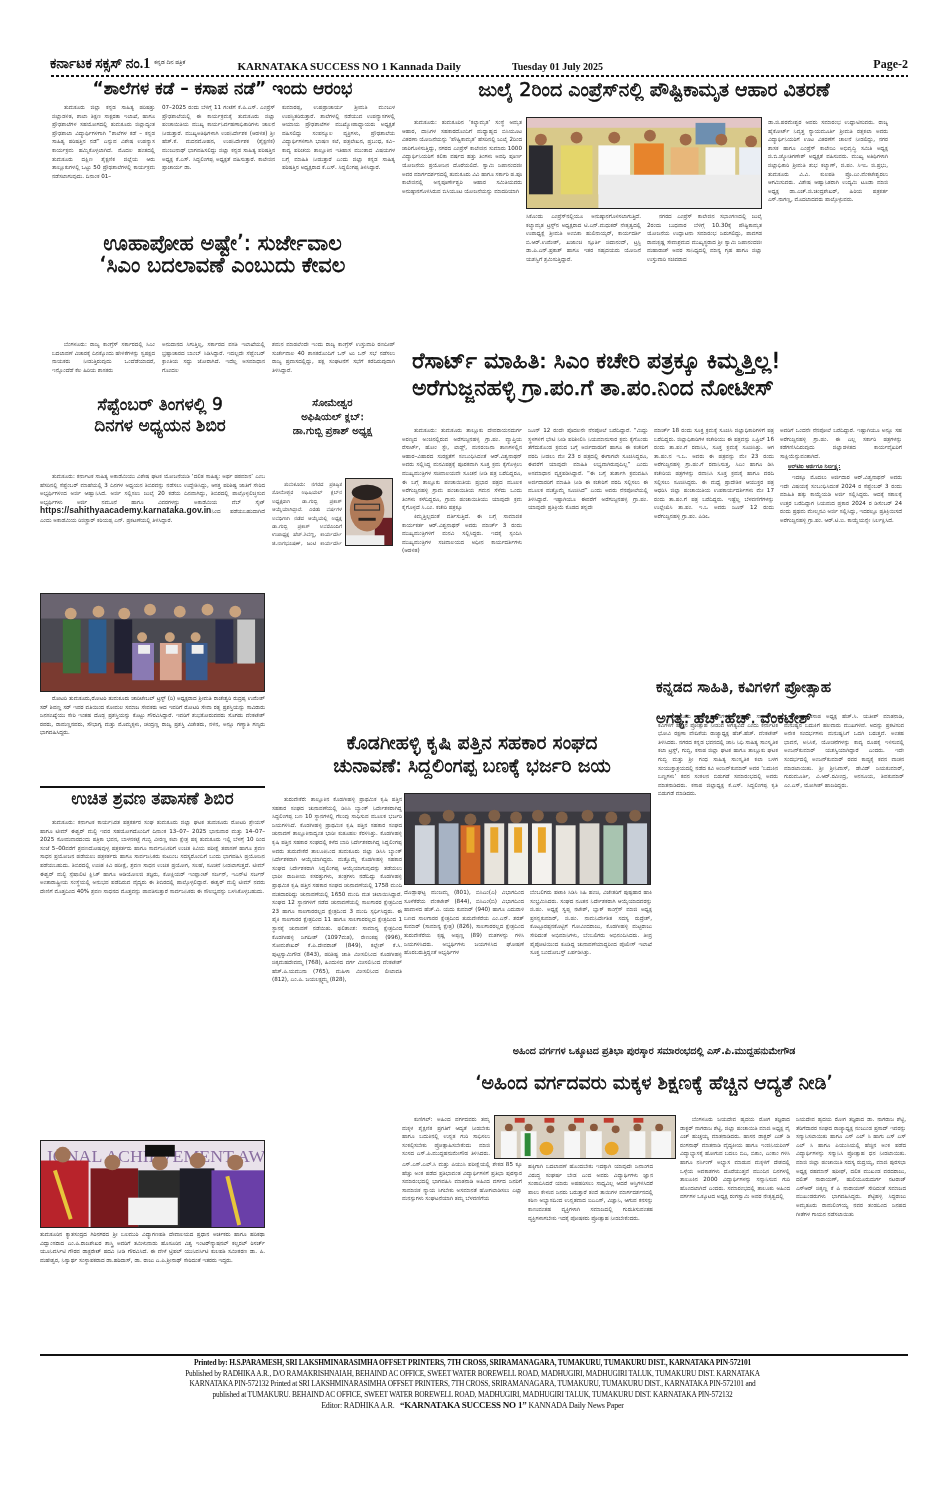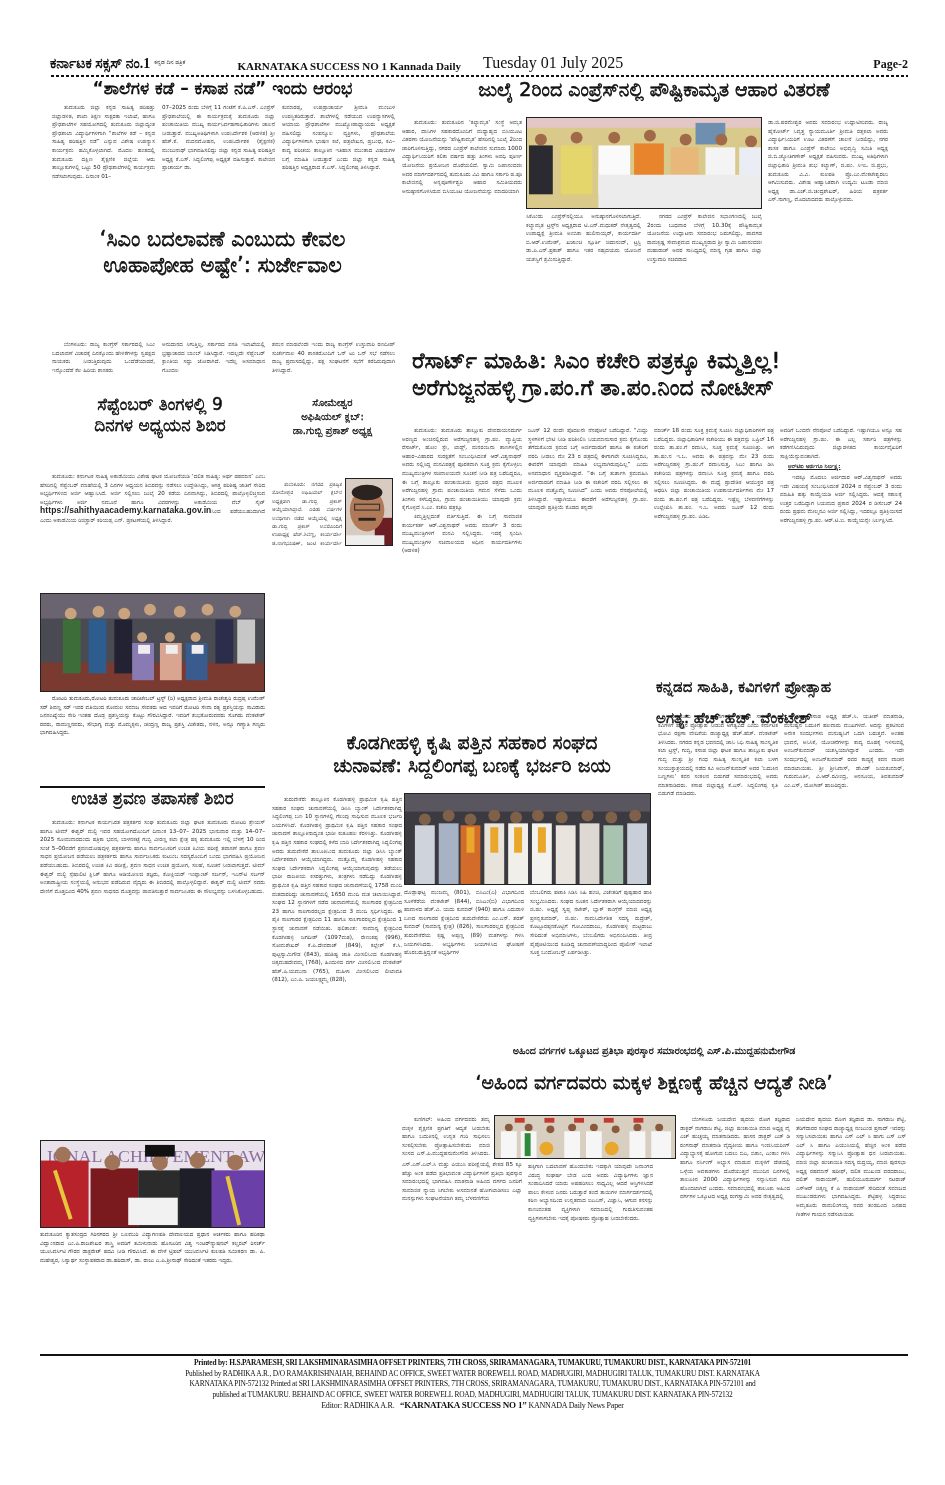--- a/index.html
+++ b/index.html
@@ -2,21 +2,21 @@
 <html><head>
 <meta charset="utf-8">
 <style>
   * { box-sizing: border-box; margin: 0; padding: 0; }
   body { width: 945px; height: 1485px; background: #fff; font-family: "DejaVu Sans", sans-serif; color: #111; position: relative; overflow: hidden; }
   .abs { position: absolute; }
   .masthead { left: 50px; top: 50px; width: 858px; height: 22px; display: flex; align-items: flex-end; font-family: "Liberation Serif", serif; font-size: 12px; }
   .mast-kn { font-weight: bold; font-size: 14px; }
   .mast-sub { font-size: 6px; margin-left: 4px; margin-bottom: 6px; }
   .mast-en { margin-left: 52px; font-weight: bold; font-size: 11px; }
-  .mast-date { margin-left: 22px; font-weight: normal; font-size: 16px; }
+  .mast-date { margin-left: 51px; font-weight: bold; font-size: 10px; }
   .mast-page { margin-left: auto; font-weight: bold; font-size: 12px; }
   .dotrule { left: 50px; top: 74px; width: 858px; height: 4px; background-image: radial-gradient(circle, #111 1.2px, transparent 1.5px); background-size: 5px 4px; }
   .hl { font-weight: bold; color: #111; line-height: 1.05; font-family: "DejaVu Sans", sans-serif; }
   .col { font-size: 5.6px; line-height: 8.6px; text-align: justify; color: #222; overflow: hidden; }
   .col p { text-indent: 12px; }
   .photo { border: 1px solid #222; overflow: hidden; }
   .ph-fill { width: 100%; height: 100%; }
   .caption { font-size: 5.6px; line-height: 8.6px; text-align: justify; overflow: hidden; }
   .rule-h { height: 2px; background: #111; }
   .footer { left: 60px; top: 1358px; width: 825px; text-align: center; font-family: "Liberation Serif", serif; font-size: 7.4px; line-height: 10.6px; letter-spacing: -0.2px; }
@@ -40,22 +40,22 @@
     <p>ತುಮಕೂರು ಜಿಲ್ಲಾ ಕನ್ನಡ ಸಾಹಿತ್ಯ ಪರಿಷತ್ತು ಜಿಲ್ಲಾಡಳಿತ, ಶಾಲಾ ಶಿಕ್ಷಣ ಸಾಕ್ಷರತಾ ಇಲಾಖೆ, ಹಾಗೂ ಪ್ರೌಢಶಾಲೆಗಳ ಸಹಯೋಗದಲ್ಲಿ ತುಮಕೂರು ಜಿಲ್ಲಾದ್ಯಂತ ಪ್ರೌಢಶಾಲಾ ವಿದ್ಯಾರ್ಥಿಗಳಿಗಾಗಿ “ಶಾಲೆಗಳ ಕಡೆ – ಕನ್ನಡ ಸಾಹಿತ್ಯ ಪರಿಷತ್ತಿನ ನಡೆ” ಎನ್ನುವ ವಿಶೇಷ ಉಪನ್ಯಾಸ ಕಾರ್ಯಕ್ರಮ ಹಮ್ಮಿಕೊಳ್ಳಲಾಗಿದೆ. ಮೊದಲ ಹಂತದಲ್ಲಿ ತುಮಕೂರು ದಕ್ಷಿಣ ಶೈಕ್ಷಣಿಕ ಜಿಲ್ಲೆಯ ಆರು ತಾಲ್ಲೂಕುಗಳಲ್ಲಿ ಒಟ್ಟು 50 ಪ್ರೌಢಶಾಲೆಗಳಲ್ಲಿ ಕಾರ್ಯಕ್ರಮ ನಡೆಸಲಾಗುವುದು. ದಿನಾಂಕ 01–</p>
   </div>
 <div class="abs col" style="left:162px;top:103px;width:113px;height:122px;">
     <p style="text-indent:0">07–2025 ರಂದು ಬೆಳಿಗ್ಗೆ 11 ಗಂಟೆಗೆ ಕೆ.ಪಿ.ಎಸ್. ಎಂಪ್ರೆಸ್ ಪ್ರೌಢಶಾಲೆಯಲ್ಲಿ ಈ ಕಾರ್ಯಕ್ರಮಕ್ಕೆ ತುಮಕೂರು ಜಿಲ್ಲಾ ಪಂಚಾಯಿತಿಯ ಮುಖ್ಯ ಕಾರ್ಯನಿರ್ವಹಣಾಧಿಕಾರಿಗಳು ಚಾಲನೆ ನೀಡುತ್ತಾರೆ. ಮುಖ್ಯಅತಿಥಿಗಳಾಗಿ ಉಪನಿರ್ದೇಶಕ (ಆಡಳಿತ) ಶ್ರೀ ಹೆಚ್.ಕೆ. ಮದನಮೋಹನ, ಉಪನಿರ್ದೇಶಕ (ಶೈಕ್ಷಣಿಕ) ಮಂಜುನಾಥ್ ಭಾಗವಹಿಸಲಿದ್ದು ಜಿಲ್ಲಾ ಕನ್ನಡ ಸಾಹಿತ್ಯ ಪರಿಷತ್ತಿನ ಅಧ್ಯಕ್ಷ ಕೆ.ಎಸ್. ಸಿದ್ದಲಿಂಗಪ್ಪ ಅಧ್ಯಕ್ಷತೆ ವಹಿಸುತ್ತಾರೆ. ಕಾಲೇಜಿನ ಪ್ರಾಚಾರ್ಯ ಡಾ.</p>
   </div>
 <div class="abs col" style="left:282px;top:103px;width:113px;height:122px;">
     <p style="text-indent:0">ಕುಮಾರಪ್ಪ, ಉಪಪ್ರಾಚಾರ್ಯ ಶ್ರೀಮತಿ ಮಂಜುಳ ಉಪಸ್ಥಿತರಿರುತ್ತಾರೆ. ಶಾಲೆಗಳಲ್ಲಿ ನಡೆಯುವ ಉಪನ್ಯಾಸಗಳಲ್ಲಿ ಆಯಾಯ ಪ್ರೌಢಶಾಲೆಗಳ ಮುಖ್ಯೋಪಾಧ್ಯಾಯರು ಅಧ್ಯಕ್ಷತೆ ವಹಿಸಲಿದ್ದು ಸಂಪನ್ಮೂಲ ವ್ಯಕ್ತಿಗಳು, ಪ್ರೌಢಶಾಲೆಯ ವಿದ್ಯಾರ್ಥಿಗಳಿಗಾಗಿ ಭಾಷಣ ಕಲೆ, ಪತ್ರಲೇಖನ, ಪ್ರಬಂಧ, ಕವಿ–ಕಾವ್ಯ ಪರಿಚಯ ತಾಲ್ಲೂಕಿನ ಇತಿಹಾಸ ಮುಂತಾದ ವಿಷಯಗಳ ಬಗ್ಗೆ ಮಾಹಿತಿ ನೀಡುತ್ತಾರೆ ಎಂದು ಜಿಲ್ಲಾ ಕನ್ನಡ ಸಾಹಿತ್ಯ ಪರಿಷತ್ತಿನ ಅಧ್ಯಕ್ಷರಾದ ಕೆ.ಎಸ್. ಸಿದ್ದಲಿಂಗಪ್ಪ ತಿಳಿಸಿದ್ದಾರೆ.</p>
   </div>
 
 <div class="abs hl" style="left:50px;top:228px;width:345px;font-size:21px;text-align:center;font-weight:normal;-webkit-text-stroke:0.6px #111;">
+  <div style="margin-top:4px;">ಊಹಾಪೋಹ ಅಷ್ಟೇ’: ಸುರ್ಜೇವಾಲ</div>
   <div>‘ಸಿಎಂ ಬದಲಾವಣೆ ಎಂಬುದು ಕೇವಲ</div>
-  <div style="margin-top:4px;">ಊಹಾಪೋಹ ಅಷ್ಟೇ’: ಸುರ್ಜೇವಾಲ</div>
 </div>
 <div class="abs col" style="left:52px;top:340px;width:103px;height:50px;">
     <p>ಬೆಂಗಳೂರು: ರಾಜ್ಯ ಕಾಂಗ್ರೆಸ್ ಸರ್ಕಾರದಲ್ಲಿ ಸಿಎಂ ಬದಲಾವಣೆ ವಿಚಾರಕ್ಕೆ ದಿನಕ್ಕೊಂದು ಹೇಳಿಕೆಗಳನ್ನು ಸ್ವಪಕ್ಷದ ನಾಯಕರು ನೀಡುತ್ತಿರುವುದು ಒಂದೆಡೆಯಾದರೆ, ಇನ್ನೊಂದೆಡೆ ಕೆಲ ಹಿರಿಯ ಶಾಸಕರು</p>
   </div>
 <div class="abs col" style="left:162px;top:340px;width:103px;height:50px;">
     <p style="text-indent:0">ಅನುದಾನದ ಸಿಗುತ್ತಿಲ್ಲ, ಸರ್ಕಾರದ ವಸತಿ ಇಲಾಖೆಯಲ್ಲಿ ಭ್ರಷ್ಟಾಚಾರದ ಬಾಂಬ್ ಸಿಡಿಸಿದ್ದಾರೆ. ಇದಲ್ಲದೇ ಸೆಪ್ಟೆಂಬರ್ ಕ್ರಾಂತಿಯ ಸದ್ದು ಜೋರಾಗಿದೆ. ಇದೆಲ್ಲ ಅಸಮಾಧಾನ ಗೊಂದಲ</p>
   </div>
 <div class="abs col" style="left:272px;top:340px;width:123px;height:50px;">
     <p style="text-indent:0">ಶಮನ ಮಾಡಲೆಂದೇ ಇಂದು ರಾಜ್ಯ ಕಾಂಗ್ರೆಸ್ ಉಸ್ತುವಾರಿ ರಣದೀಪ್ ಸುರ್ಜೇವಾಲ 40 ಶಾಸಕರೊಂದಿಗೆ ಒನ್ ಟು ಒನ್ ಸಭೆ ನಡೆಸಲು ರಾಜ್ಯ ಪ್ರವಾಸದಲ್ಲಿದ್ದು, ಪಕ್ಷ ಸಂಘಟನೆಗೆ ಸಭೆಗೆ ಕರೆದಿರುವುದಾಗಿ ತಿಳಿಸಿದ್ದಾರೆ.</p>
   </div>

